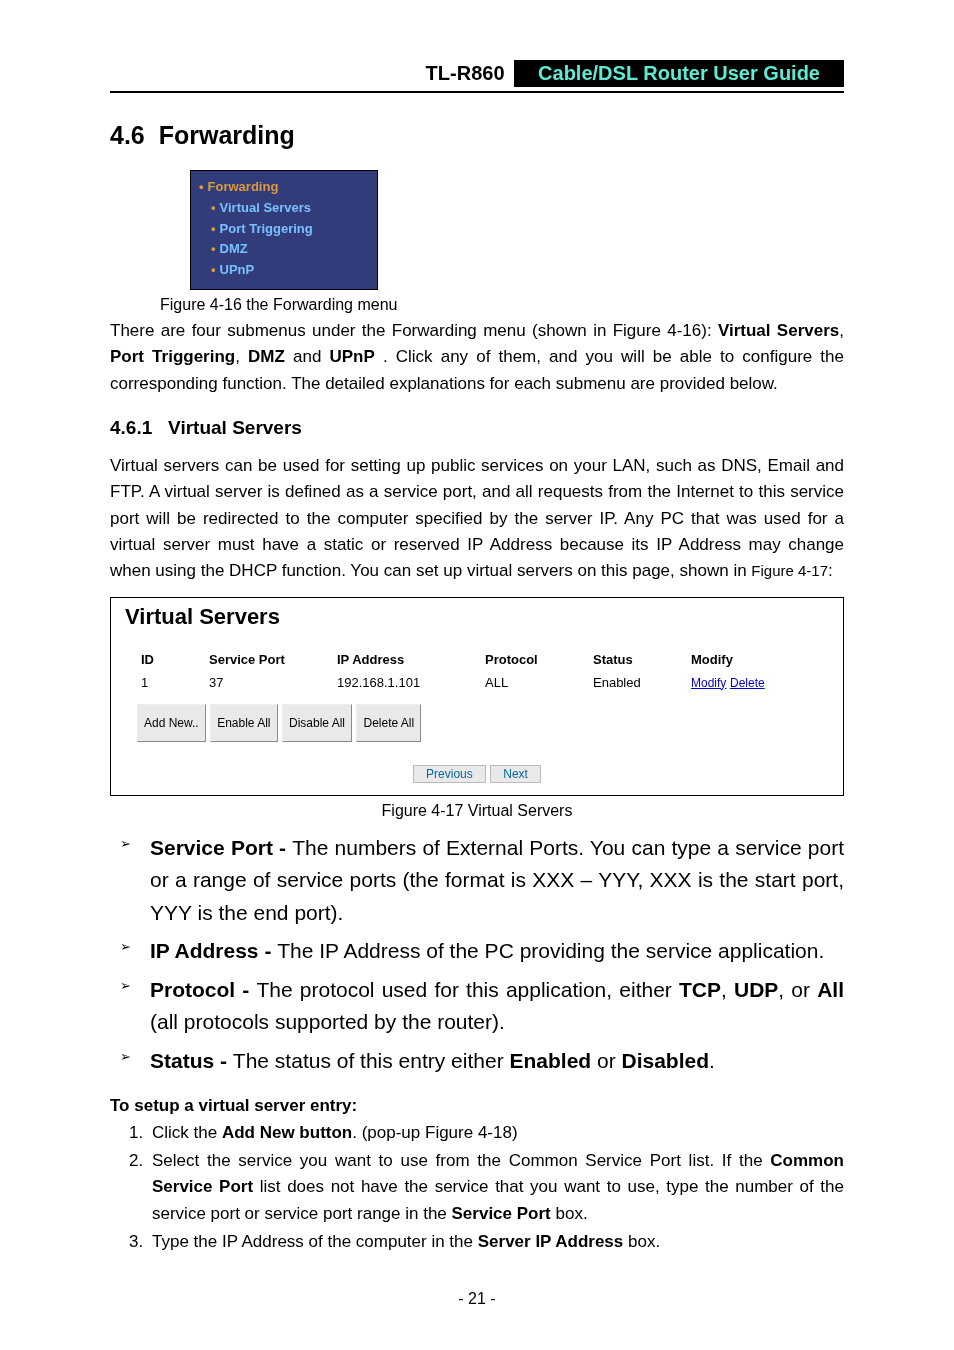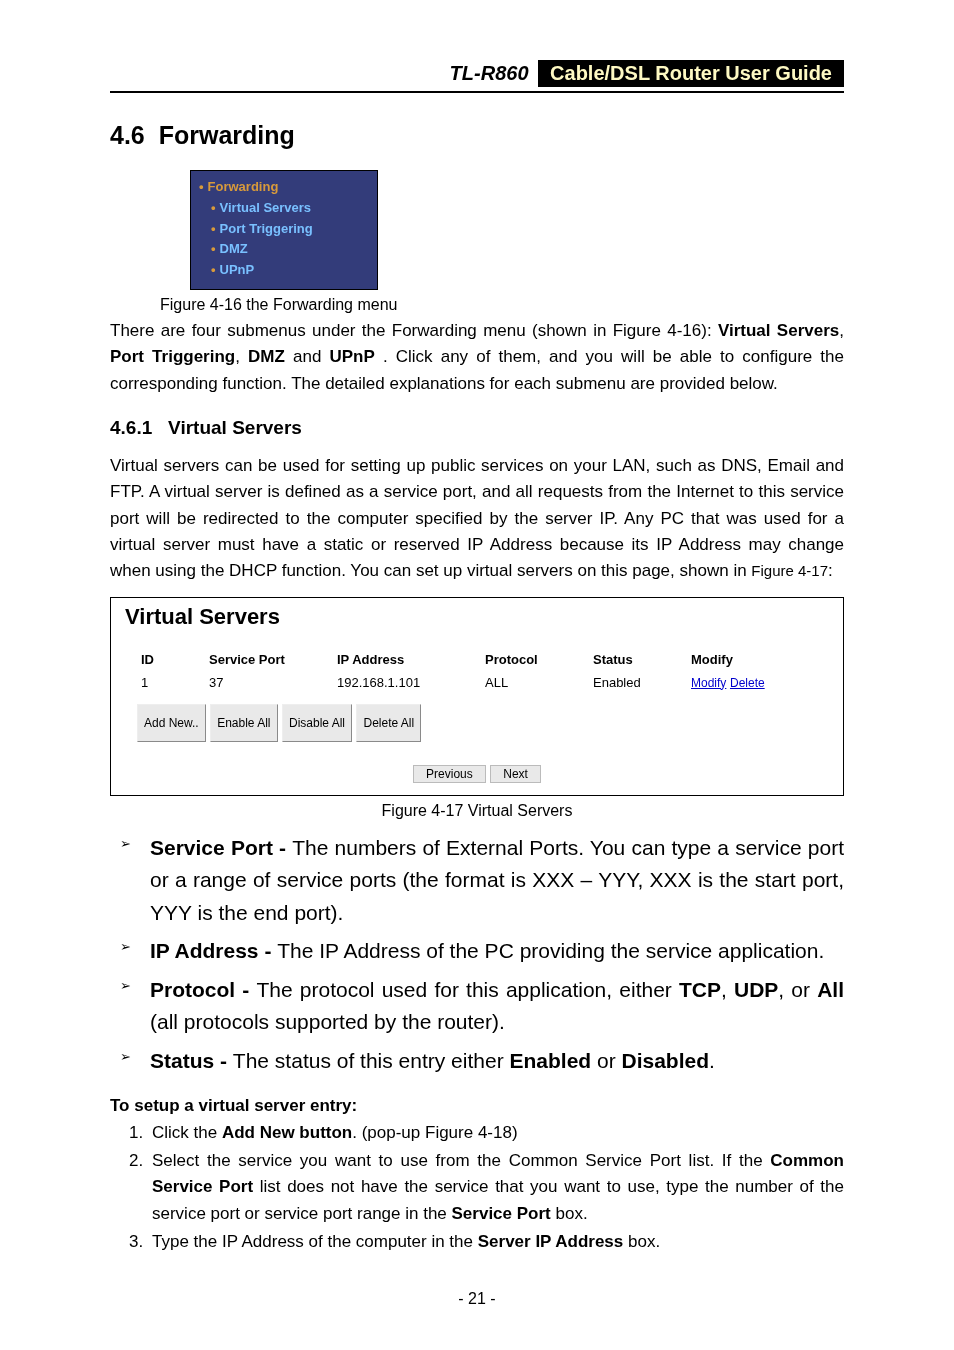--- a/index.html
+++ b/index.html
@@ -18,26 +18,26 @@
     position: relative;
   }
   .page-header {
     text-align: right;
     font-size: 20px;
     font-weight: bold;
     padding-bottom: 4px;
     border-bottom: 2px solid #000;
     margin-bottom: 28px;
   }
-  .page-header .model { color: #000; font-style: italic; }
+  .page-header .model { color: #000; }
   .page-header .title {
     display: inline-block;
     background: #000;
-    color: #fef9c3;
-    padding: 2px 12px;
+    color: #5eead4;
+    padding: 2px 24px;
     margin-left: 4px;
   }
   h2.section-title {
     font-size: 25px;
     font-weight: bold;
     margin: 0 0 20px 0;
   }
   .menu-figure {
     margin-left: 80px;
     margin-bottom: 4px;
@@ -112,21 +112,21 @@
     border: 1px solid #8a8a8a;
     border-top-color: #eee;
     border-left-color: #eee;
     cursor: pointer;
   }
   .vs-pager {
     text-align: center;
     margin-top: 22px;
   }
   .vs-pager button {
-    color: #000000;
+    color: #0369a1;
     border-color: #bbb;
     padding: 1px 12px;
     cursor: default;
   }
   .figure-caption-center {
     text-align: center;
     font-size: 16px;
     margin: 6px 0 12px 0;
   }
   

